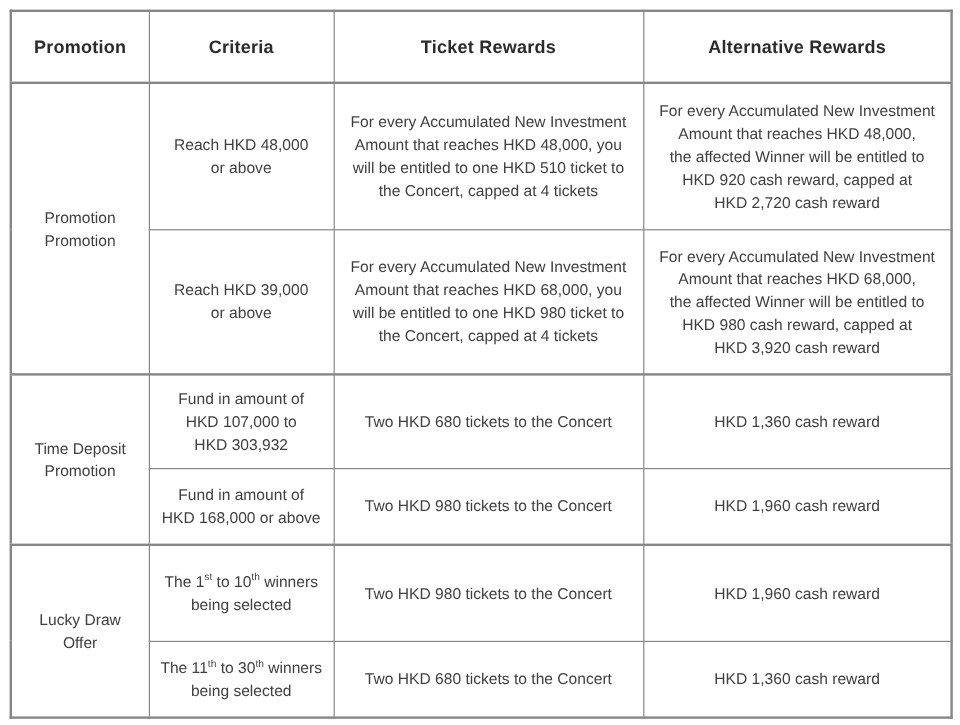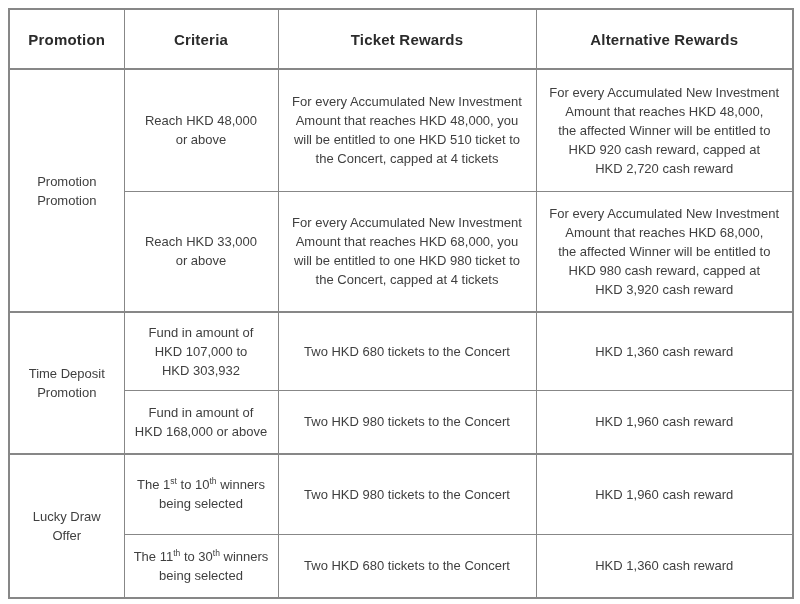--- a/index.html
+++ b/index.html
@@ -96,21 +96,21 @@
         <td>
           <div class="ln">For every Accumulated New Investment</div>
           <div class="ln">Amount that reaches HKD 48,000,</div>
           <div class="ln">the affected Winner will be entitled to</div>
           <div class="ln">HKD 920 cash reward, capped at</div>
           <div class="ln">HKD 2,720 cash reward</div>
         </td>
       </tr>
       <tr class="r-inv2">
         <td>
-          <div class="ln">Reach HKD 33,000</div>
+          <div class="ln">Reach HKD 39,000</div>
           <div class="ln">or above</div>
         </td>
         <td>
           <div class="ln">For every Accumulated New Investment</div>
           <div class="ln">Amount that reaches HKD 68,000, you</div>
           <div class="ln">will be entitled to one HKD 980 ticket to</div>
           <div class="ln">the Concert, capped at 4 tickets</div>
         </td>
         <td>
           <div class="ln">For every Accumulated New Investment</div>

